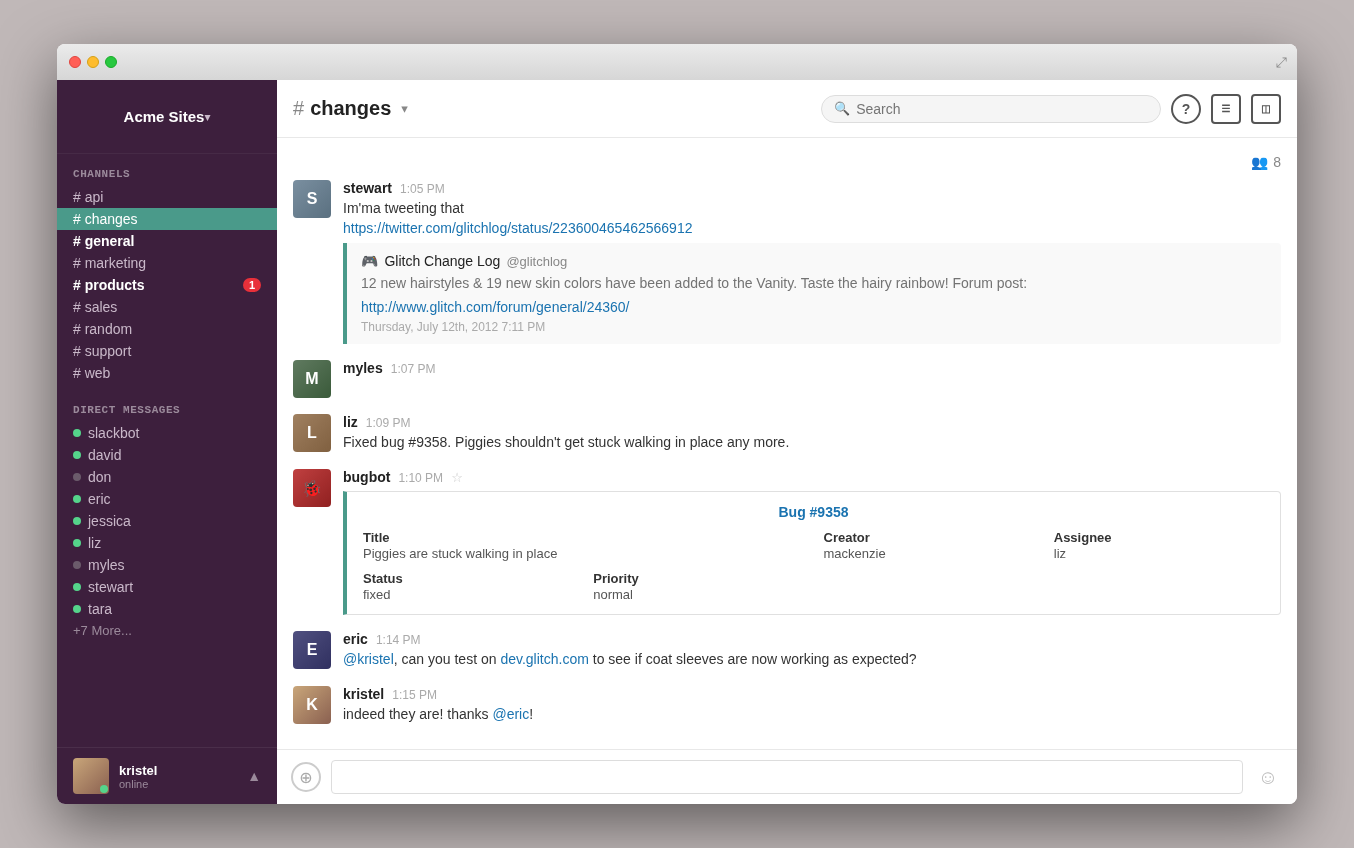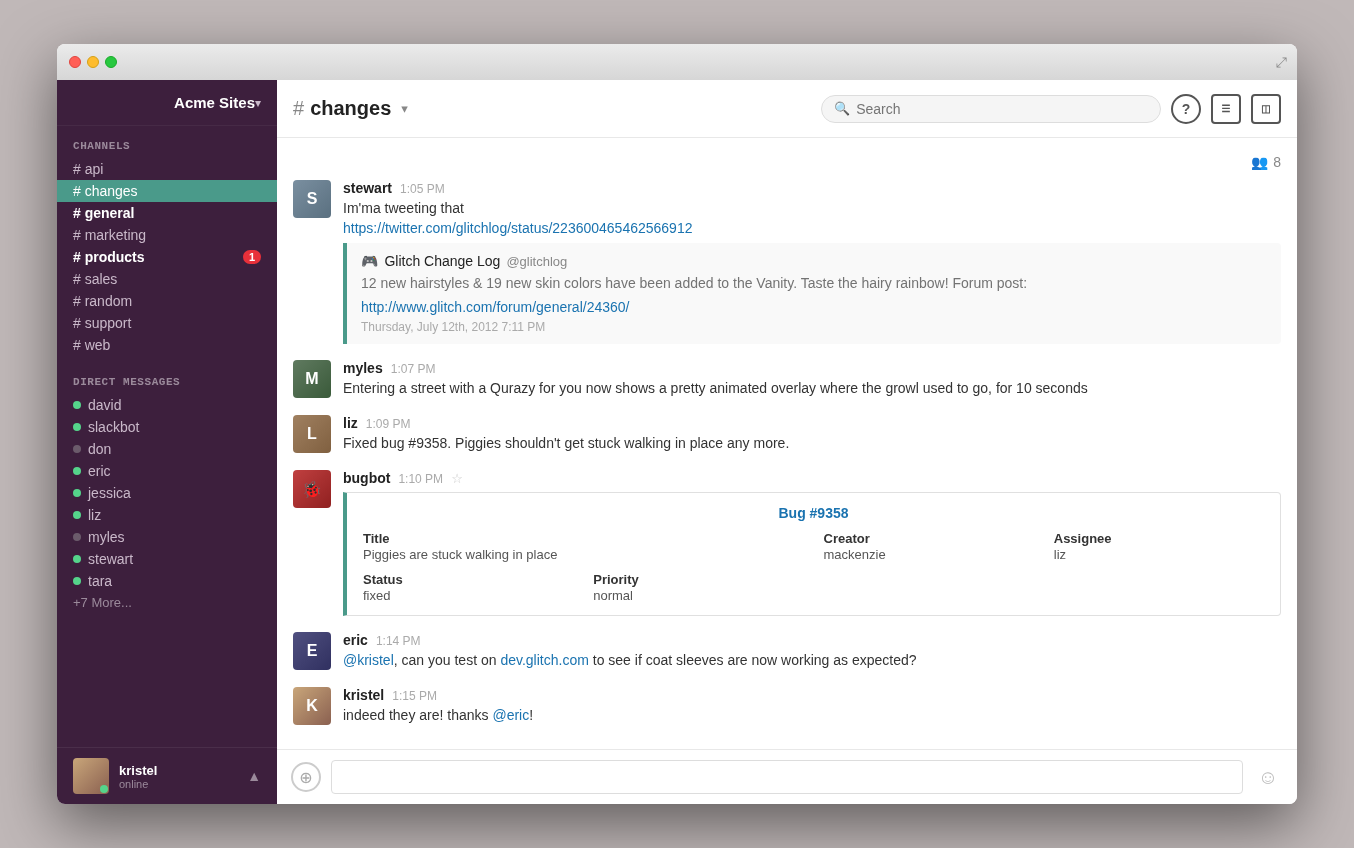--- a/index.html
+++ b/index.html
@@ -58,24 +58,24 @@
     
     .sidebar {
       width: 220px;
       background: #3d1f3d;
       display: flex;
       flex-direction: column;
       flex-shrink: 0;
       color: #c9b8c9;
     }
     .sidebar-header {
-      padding: 14px 16px;
-      display: flex;
-      align-items: center;
-      justify-content: flex-end;
+      padding: 28px 16px;
+      display: flex;
+      align-items: center;
+      justify-content: center;
       border-bottom: 1px solid rgba(255,255,255,0.05);
     }
     .sidebar-header-title {
       color: #fff;
       font-weight: 700;
       font-size: 15px;
     }
     .sidebar-header-chevron {
       color: #c9b8c9;
       font-size: 12px;
@@ -479,25 +479,25 @@
           </div>
         <div class="channel-item">
             <span># web</span>
           </div>
       </div>
 
       <div class="sidebar-section">
         <div class="sidebar-section-label">DIRECT MESSAGES</div>
         <div class="dm-item">
           <div class="dm-dot dot-online"></div>
+          <span>slackbot</span>
+        </div>
+        <div class="dm-item">
+          <div class="dm-dot dot-online"></div>
           <span>david</span>
-        </div>
-        <div class="dm-item">
-          <div class="dm-dot dot-online"></div>
-          <span>slackbot</span>
         </div>
         <div class="dm-item">
           <div class="dm-dot dot-offline"></div>
           <span>don</span>
         </div>
         <div class="dm-item">
           <div class="dm-dot dot-online"></div>
           <span>eric</span>
         </div>
         <div class="dm-item">
@@ -589,21 +589,20 @@
 
         <div class="message-row">
           <div class="avatar">
             <div class="avatar-img avatar-myles">M</div>
           </div>
           <div class="message-content">
             <div class="message-meta">
               <span class="message-author">myles</span>
               <span class="message-time">1:07 PM</span>
             </div>
-            <div class="message-text">Entering a street with a Qurazy for you now shows a pretty animated overlay where the growl used to go, for 10 seconds</div>
           </div>
         </div>
 
         <div class="message-row">
           <div class="avatar">
             <div class="avatar-img avatar-liz">L</div>
           </div>
           <div class="message-content">
             <div class="message-meta">
               <span class="message-author">liz</span>

